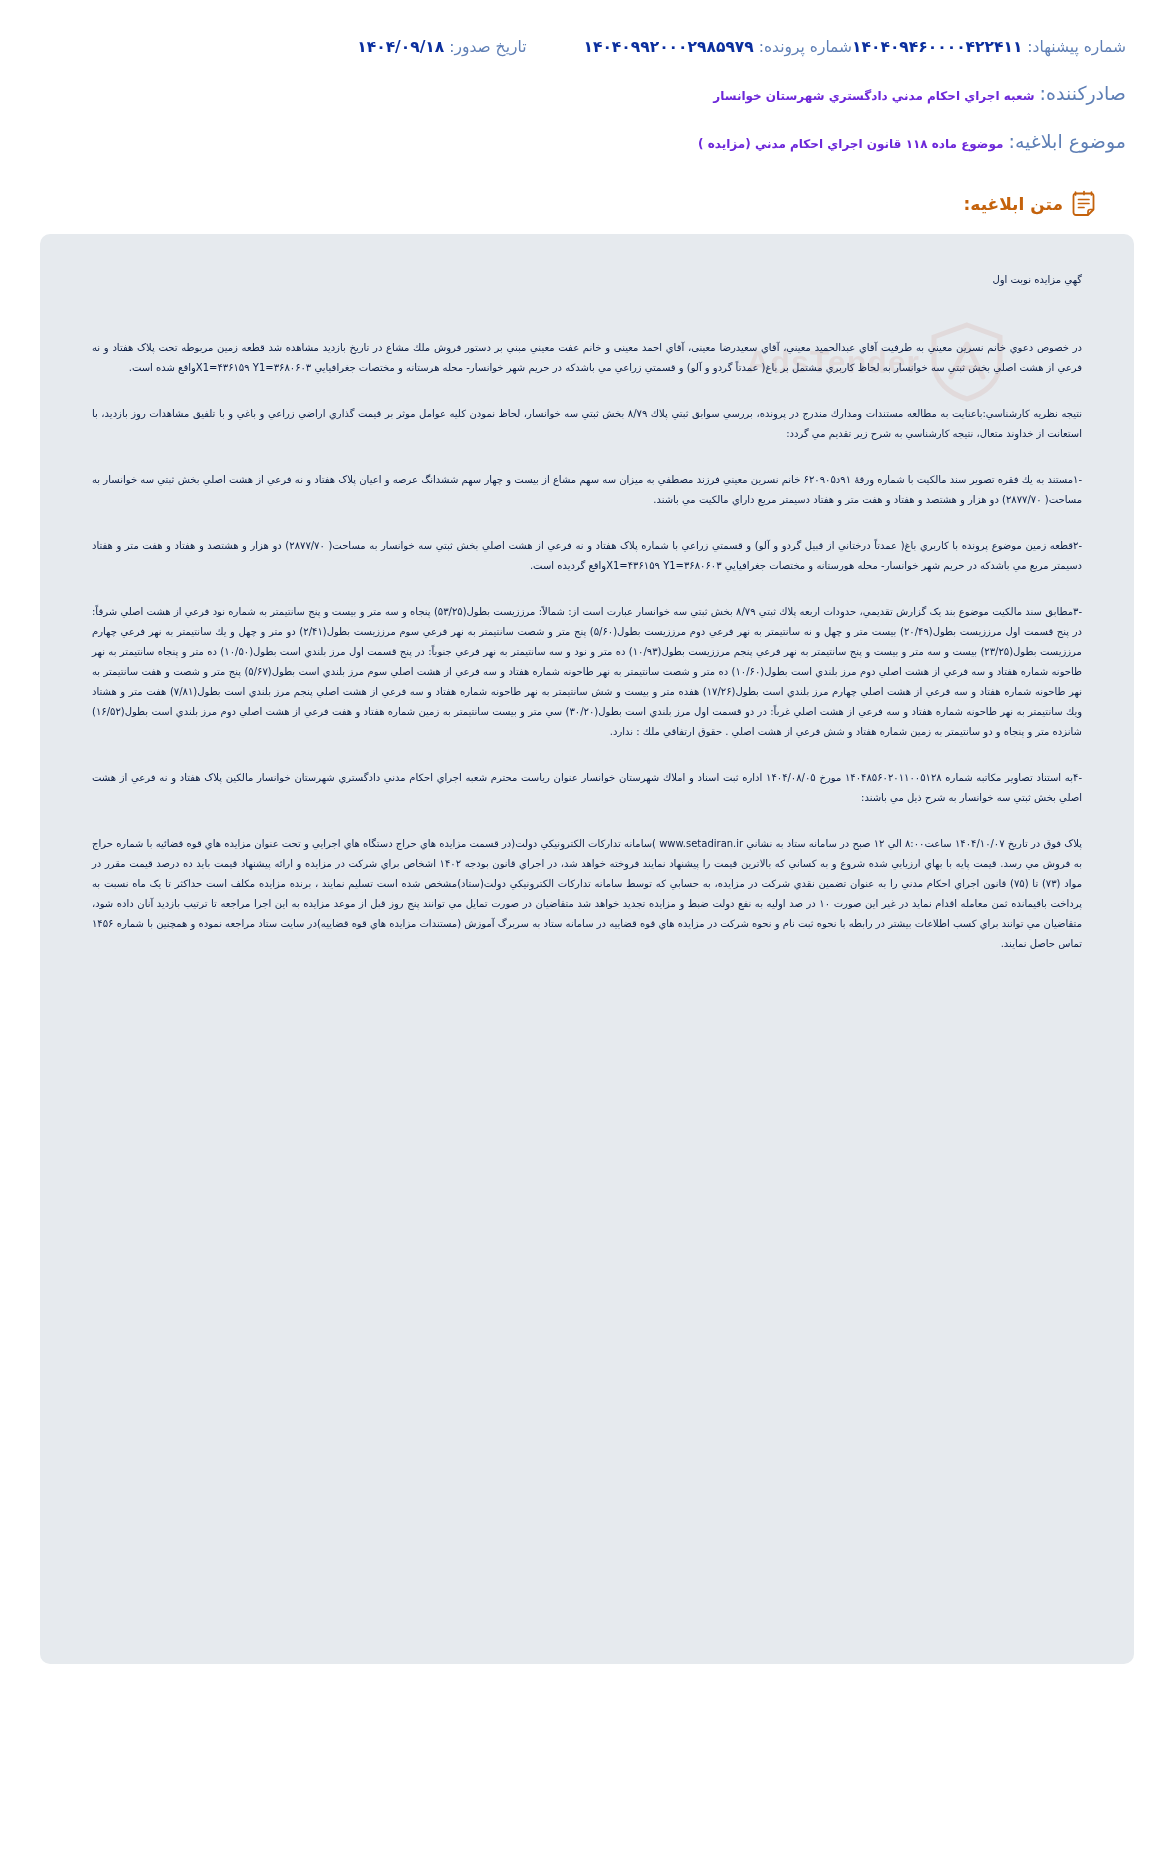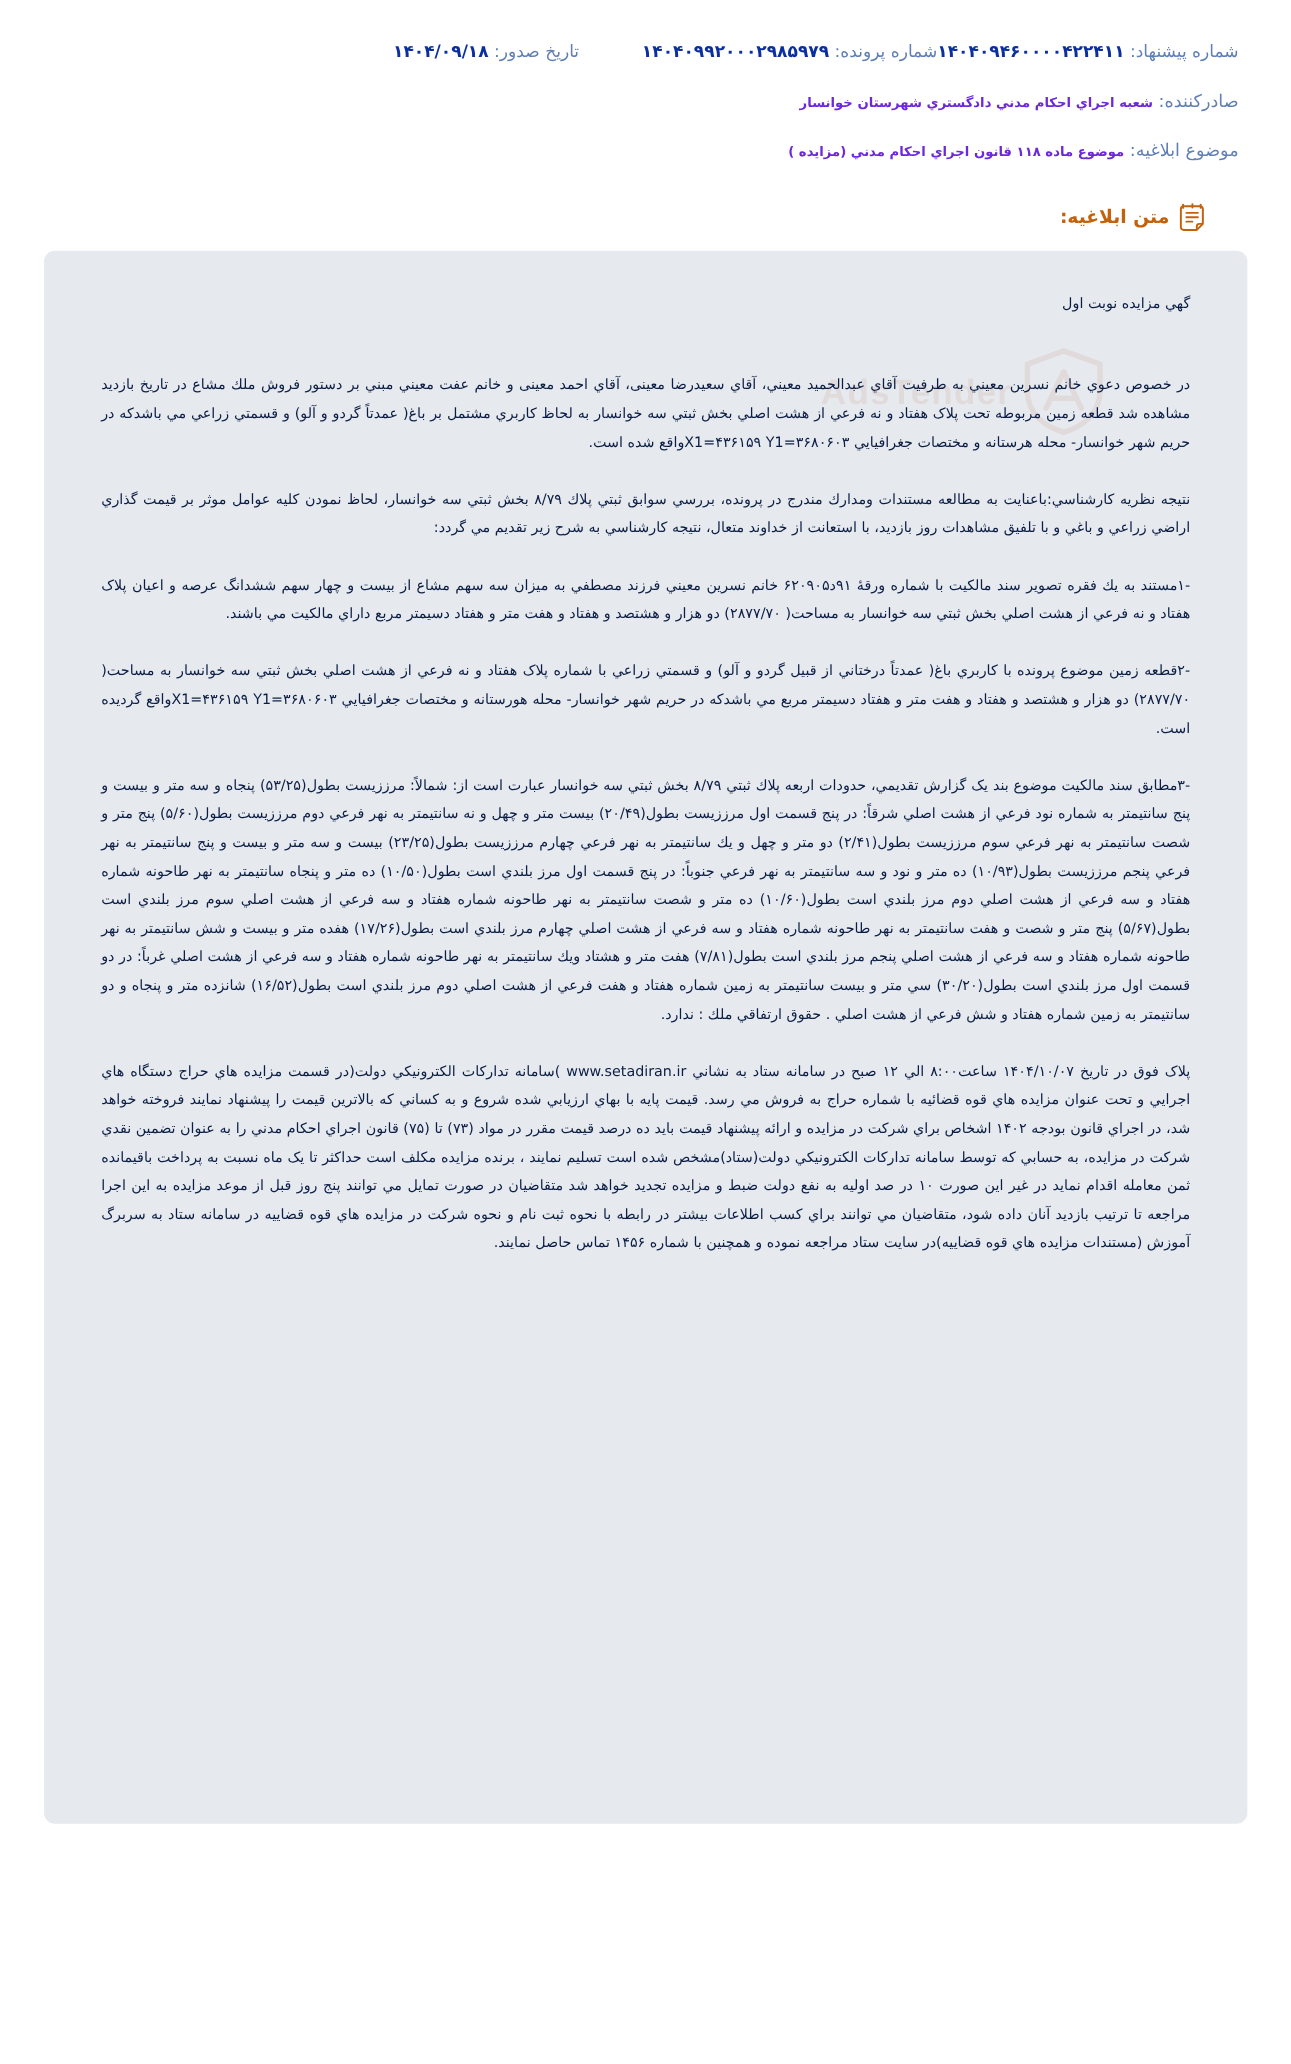--- a/index.html
+++ b/index.html
@@ -52,21 +52,21 @@
   .line-row {
     padding: 0 48px;
     text-align: right;
     margin-top: 26px;
     font-size: 16px;
     white-space: nowrap;
   }
   .line-row .l-label {
     color: #5f7fb5;
     font-weight: normal;
-    font-size: 16px;
+    font-size: 19px;
   }
   .line-row .l-value {
     color: #6d28d9;
     font-weight: bold;
     font-size: 12px;
   }
 
   
   .section-title {
     display: flex;
@@ -125,21 +125,21 @@
     color: #c9897f;
     font-family: "Liberation Sans", sans-serif;
     letter-spacing: 1px;
     direction: ltr;
   }
 
   .body-text {
     position: relative;
     z-index: 1;
     color: #0b1d44;
-    font-size: 13px;
+    font-size: 10px;
     line-height: 2.0;
     text-align: justify;
     text-justify: inter-word;
   }
   .body-text p {
     margin: 0 0 26px 0;
   }
   .body-text p.first-line {
     margin-bottom: 48px;
     text-align: right;
@@ -201,18 +201,19 @@
       </div>
     </div>
 
     <div class="body-text">
       <p class="first-line">گهي مزايده نوبت اول</p>
       <p>در خصوص دعوي خانم نسرين معيني به طرفيت آقاي عبدالحميد معيني، آقاي سعیدرضا معینی، آقاي احمد معینی و خانم عفت معيني مبني بر دستور فروش ملك مشاع در تاریخ بازدید مشاهده شد قطعه زمین مربوطه تحت پلاک هفتاد و نه فرعي از هشت اصلي بخش ثبتي سه خوانسار به لحاظ کاربري مشتمل بر باغ( عمدتاً گردو و آلو) و قسمتي زراعي مي باشدکه در حریم شهر خوانسار- محله هرستانه و مختصات جغرافیایي X1=۴۳۶۱۵۹ Y1=۳۶۸۰۶۰۳واقع شده است.</p>
       <p>نتيجه نظريه کارشناسي:باعنايت به مطالعه مستندات ومدارك مندرج در پرونده، بررسي سوابق ثبتي پلاك ۸/۷۹ بخش ثبتي سه خوانسار، لحاظ نمودن کليه عوامل موثر بر قيمت گذاري اراضي زراعي و باغي و با تلفیق مشاهدات روز بازدید، با استعانت از خداوند متعال، نتيجه کارشناسي به شرح زیر تقدیم مي گردد:</p>
       <p>-۱مستند به يك فقره تصوير سند مالكيت با شماره ورقۀ ۹۱د۶۲۰۹۰۵ خانم نسرين معيني فرزند مصطفي به ميزان سه سهم مشاع از بيست و چهار سهم ششدانگ عرصه و اعيان پلاک هفتاد و نه فرعي از هشت اصلي بخش ثبتي سه خوانسار به مساحت( ۲۸۷۷/۷۰) دو هزار و هشتصد و هفتاد و هفت متر و هفتاد دسیمتر مربع داراي مالکيت مي باشند.</p>
       <p>-۲قطعه زمین موضوع پرونده با کاربري باغ( عمدتاً درختاني از قبيل گردو و آلو) و قسمتي زراعي با شماره پلاک هفتاد و نه فرعي از هشت اصلي بخش ثبتي سه خوانسار به مساحت( ۲۸۷۷/۷۰) دو هزار و هشتصد و هفتاد و هفت متر و هفتاد دسیمتر مربع مي باشدکه در حریم شهر خوانسار- محله هورستانه و مختصات جغرافیایي   X1=۴۳۶۱۵۹ Y1=۳۶۸۰۶۰۳واقع گردیده است.</p>
       <p>-۳مطابق سند مالکيت موضوع بند يک گزارش تقديمي، حدودات اربعه پلاك ثبتي ۸/۷۹ بخش ثبتي سه خوانسار عبارت است از: شمالاً: مرززیست بطول(۵۳/۲۵) پنجاه و سه متر و بيست و پنج سانتيمتر به شماره نود فرعي از هشت اصلي شرقاً: در پنج قسمت اول مرززیست بطول(۲۰/۴۹) بيست متر و چهل و نه سانتيمتر به نهر فرعي دوم مرززیست بطول(۵/۶۰) پنج متر و شصت سانتيمتر به نهر فرعي سوم مرززیست بطول(۲/۴۱) دو متر و چهل و يك سانتيمتر به نهر فرعي چهارم مرززیست بطول(۲۳/۲۵) بيست و سه متر و بيست و پنج سانتيمتر به نهر فرعي پنجم مرززیست بطول(۱۰/۹۳) ده متر و نود و سه سانتيمتر به نهر فرعي جنوباً: در پنج قسمت اول مرز بلندي است بطول(۱۰/۵۰) ده متر و پنجاه سانتيمتر به نهر طاحونه شماره هفتاد و سه فرعي از هشت اصلي دوم مرز بلندي است بطول(۱۰/۶۰) ده متر و شصت سانتيمتر به نهر طاحونه شماره هفتاد و سه فرعي از هشت اصلي سوم مرز بلندي است بطول(۵/۶۷) پنج متر و شصت و هفت سانتيمتر به نهر طاحونه شماره هفتاد و سه فرعي از هشت اصلي چهارم مرز بلندي است بطول(۱۷/۲۶) هفده متر و بيست و شش سانتيمتر به نهر طاحونه شماره هفتاد و سه فرعي از هشت اصلي پنجم مرز بلندي است بطول(۷/۸۱) هفت متر و هشتاد ويك سانتيمتر به نهر طاحونه شماره هفتاد و سه فرعي از هشت اصلي غرباً: در دو قسمت اول مرز بلندي است بطول(۳۰/۲۰) سي متر و بيست سانتيمتر به زمين شماره هفتاد و هفت فرعي از هشت اصلي دوم مرز بلندي است بطول(۱۶/۵۲) شانزده متر و پنجاه و دو سانتيمتر به زمين شماره هفتاد و شش فرعي از هشت اصلي . حقوق ارتفاقي ملك : ندارد.</p>
+      <p>-۴به استناد تصاوير مکاتبه شماره ۱۴۰۴۸۵۶۰۲۰۱۱۰۰۵۱۲۸ مورخ ۱۴۰۴/۰۸/۰۵ اداره ثبت اسناد و املاك شهرستان خوانسار عنوان رياست محترم شعبه اجراي احکام مدني دادگستري شهرستان خوانسار مالکين پلاک هفتاد و نه فرعي از هشت اصلي بخش ثبتي سه خوانسار به شرح ذیل مي باشند:</p>
       <p>پلاک فوق در تاریخ ۱۴۰۴/۱۰/۰۷ ساعت۸:۰۰ الي ۱۲ صبح  در سامانه ستاد به نشاني  www.setadiran.ir  )سامانه تدارکات الکترونیکي دولت(در قسمت مزایده هاي حراج دستگاه هاي اجرایي و تحت عنوان مزایده هاي قوه قضائیه با شماره حراج  به فروش مي رسد. قیمت پایه با بهاي ارزیابي شده شروع و به کساني که بالاترین قیمت را پیشنهاد نمایند فروخته خواهد شد، در اجراي قانون بودجه ۱۴۰۲ اشخاص براي شرکت در مزایده و ارائه پیشنهاد قیمت باید ده درصد قیمت مقرر در مواد (۷۳) تا (۷۵) قانون اجراي احکام مدني را به عنوان تضمین نقدي شرکت در مزایده، به حسابي که توسط سامانه تدارکات الکترونیکي دولت(ستاد)مشخص شده است تسلیم نمایند ، برنده مزایده مکلف است حداکثر تا یک ماه نسبت به پرداخت باقیمانده ثمن معامله اقدام نماید در غیر این صورت ۱۰ در صد اولیه به نفع دولت ضبط و مزایده تجدید خواهد شد متقاضیان در صورت تمایل مي توانند پنج روز قبل از موعد مزایده به این اجرا مراجعه تا ترتیب بازدید آنان داده شود، متقاضیان مي توانند براي کسب اطلاعات بیشتر در رابطه با نحوه ثبت نام و نحوه شرکت در مزایده هاي قوه قضاییه در سامانه ستاد به سربرگ آموزش (مستندات مزایده هاي قوه قضاییه)در سایت ستاد مراجعه نموده و همچنین با شماره ۱۴۵۶ تماس حاصل نمایند.</p>
     </div>
 
   </div>
 
 </div>
 
 </body></html>

